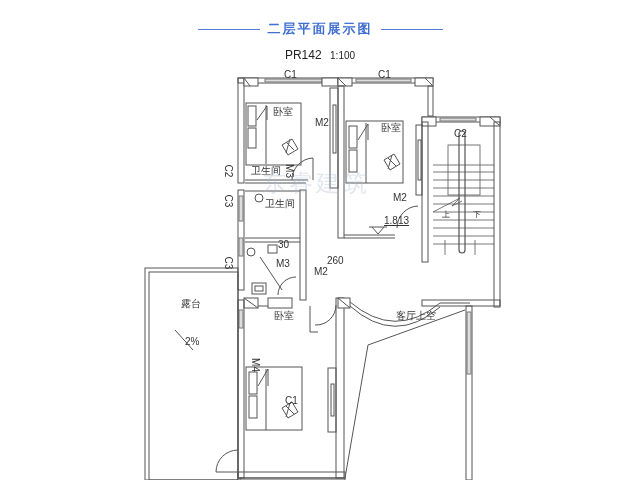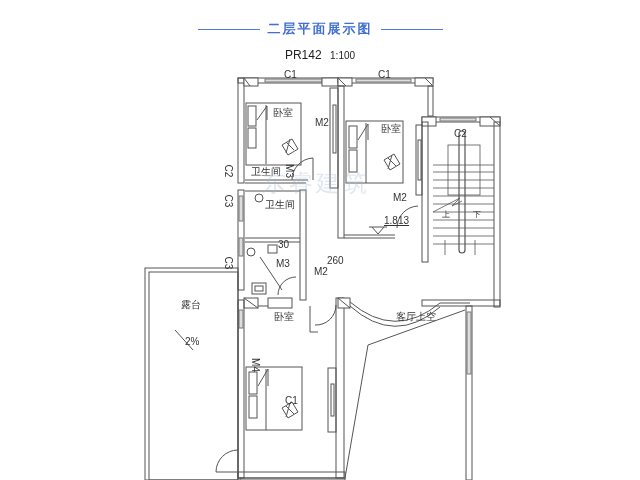--- a/index.html
+++ b/index.html
@@ -6,21 +6,21 @@
     body { width: 640px; height: 480px; position: relative; overflow: hidden; font-family: "DejaVu Sans", sans-serif; }
     .header { position: absolute; left: 0; top: 0; width: 640px; height: 70px; }
     .title-row { position: absolute; top: 20px; left: 0; width: 640px; display: flex; justify-content: center; align-items: center; }
     .title-line { width: 62px; height: 1px; background: #4f7fd8; }
     .title-text { color: #3f6fd0; font-size: 13px; letter-spacing: 2px; margin: 0 8px; font-weight: bold; }
     .subtitle { position: absolute; top: 45px; left: 0; width: 640px; text-align: center; font-family: "Liberation Sans", sans-serif; color: #222; }
     .subtitle .code { font-size: 12px; font-weight: normal; }
     .subtitle .scale { font-size: 10px; margin-left: 4px; }
     svg.plan { position: absolute; left: 0; top: 0; }
     .lbl { position: absolute; font-family: "Liberation Sans", sans-serif; color: #333; font-size: 10px; line-height: 1; white-space: nowrap; }
-    .lbl.cn { font-family: Liberation Sans, sans-serif; font-size: 10px; text-align: right; }
+    .lbl.cn { font-family: Liberation Mono, monospace; font-size: 10px; text-align: right; }
     .lbl.vert { transform: rotate(90deg); transform-origin: center; }
     .watermark { position: absolute; left: 262px; top: 167px; font-family: "DejaVu Sans", sans-serif; font-size: 24px; color: rgba(170,185,210,0.35); letter-spacing: 3px; }
   </style>
 </head>
 <body>
 
 <div class="header">
   <div class="title-row">
     <div class="title-line"></div>
     <div class="title-text">二层平面展示图</div>

